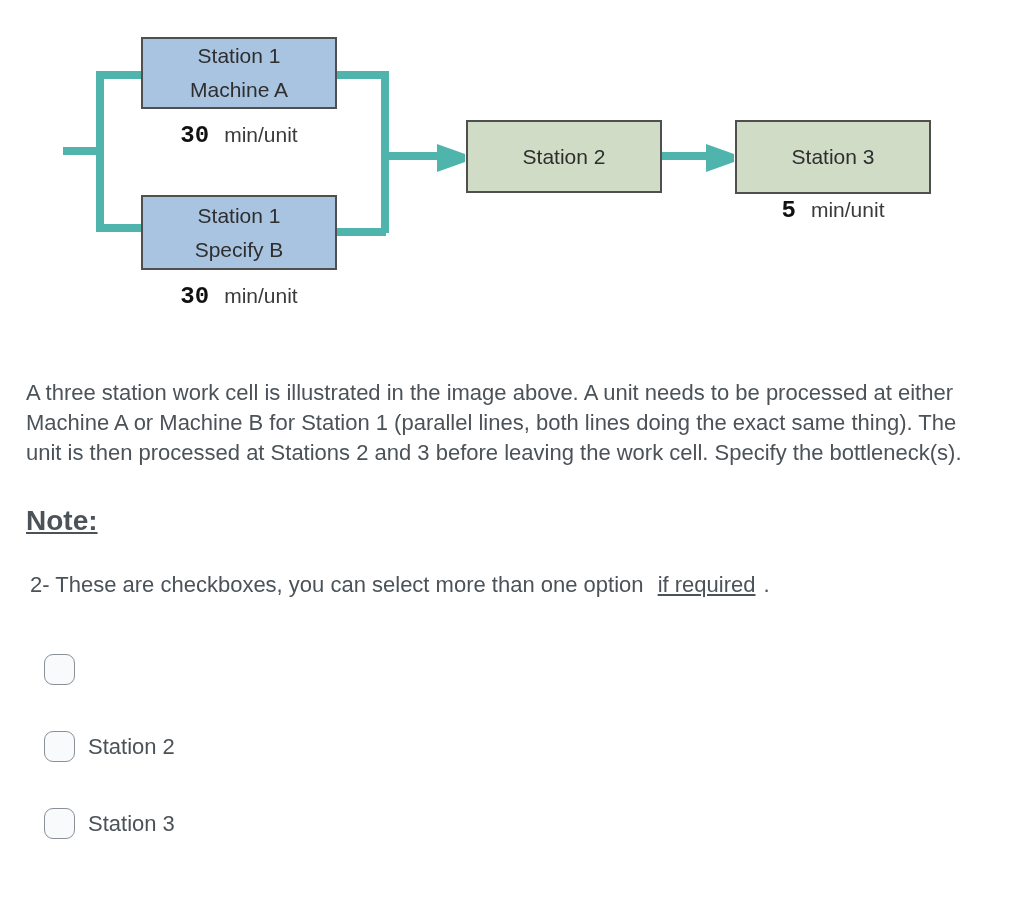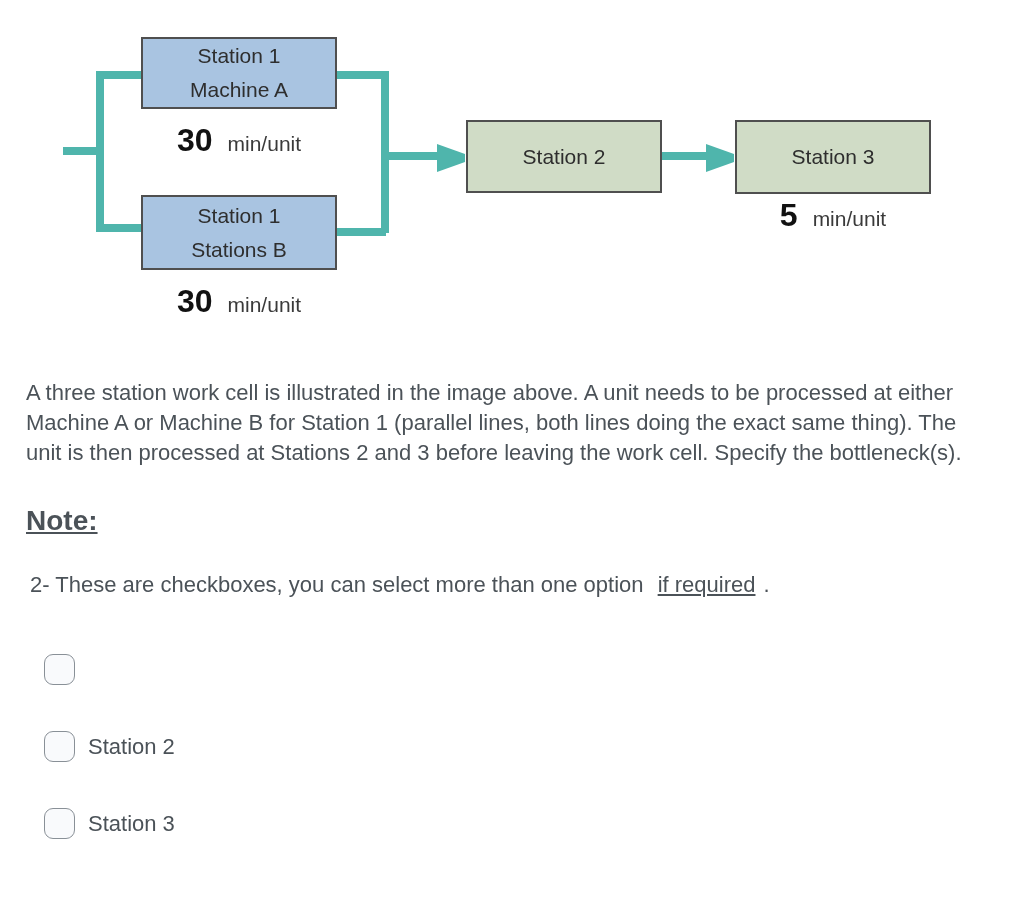--- a/index.html
+++ b/index.html
@@ -23,22 +23,22 @@
     font-size:21px; line-height:26px; color:#2e2e2e;
     text-align:center;
   }
   .dbox.blue  { background:#a9c4e1; }
   .dbox.green { background:#d0dcc6; }
   .rate {
     position:absolute; text-align:center;
     font-size:21px; color:#3a3a3a; white-space:nowrap;
   }
   .rate-num {
-    font-family:Liberation Sans, sans-serif;
-    font-weight:bold; font-size:32px; color:#111;
+    font-family:Liberation Mono, monospace;
+    font-weight:bold; font-size:24px; color:#111;
     margin-right:7px;
   }
 
   
   .content { padding-left:14px; }
   .question {
     margin-top:22px; width:945px;
     font-size:22px; line-height:30px;
   }
   .note-label {
@@ -85,21 +85,21 @@
 
   <div class="tline" style="left:653px;top:144px;width:48px;height:5px"></div>
   <div class="ahead" style="left:698px;top:136px"></div>
 
   <div class="dbox blue" style="left:133px;top:29px;width:196px;height:72px">
     <div>Station 1</div>
     <div>Machine A</div>
   </div>
   <div class="dbox blue" style="left:133px;top:187px;width:196px;height:75px">
     <div>Station 1</div>
-    <div>Stations B</div>
+    <div>Specify B</div>
   </div>
   <div class="dbox green" style="left:458px;top:112px;width:196px;height:73px">
     <div>Station 2</div>
   </div>
   <div class="dbox green" style="left:727px;top:112px;width:196px;height:74px">
     <div>Station 3</div>
   </div>
 
   <div class="rate" style="left:133px;top:110px;width:196px">
     <span class="rate-num">30</span><span>min/unit</span>

